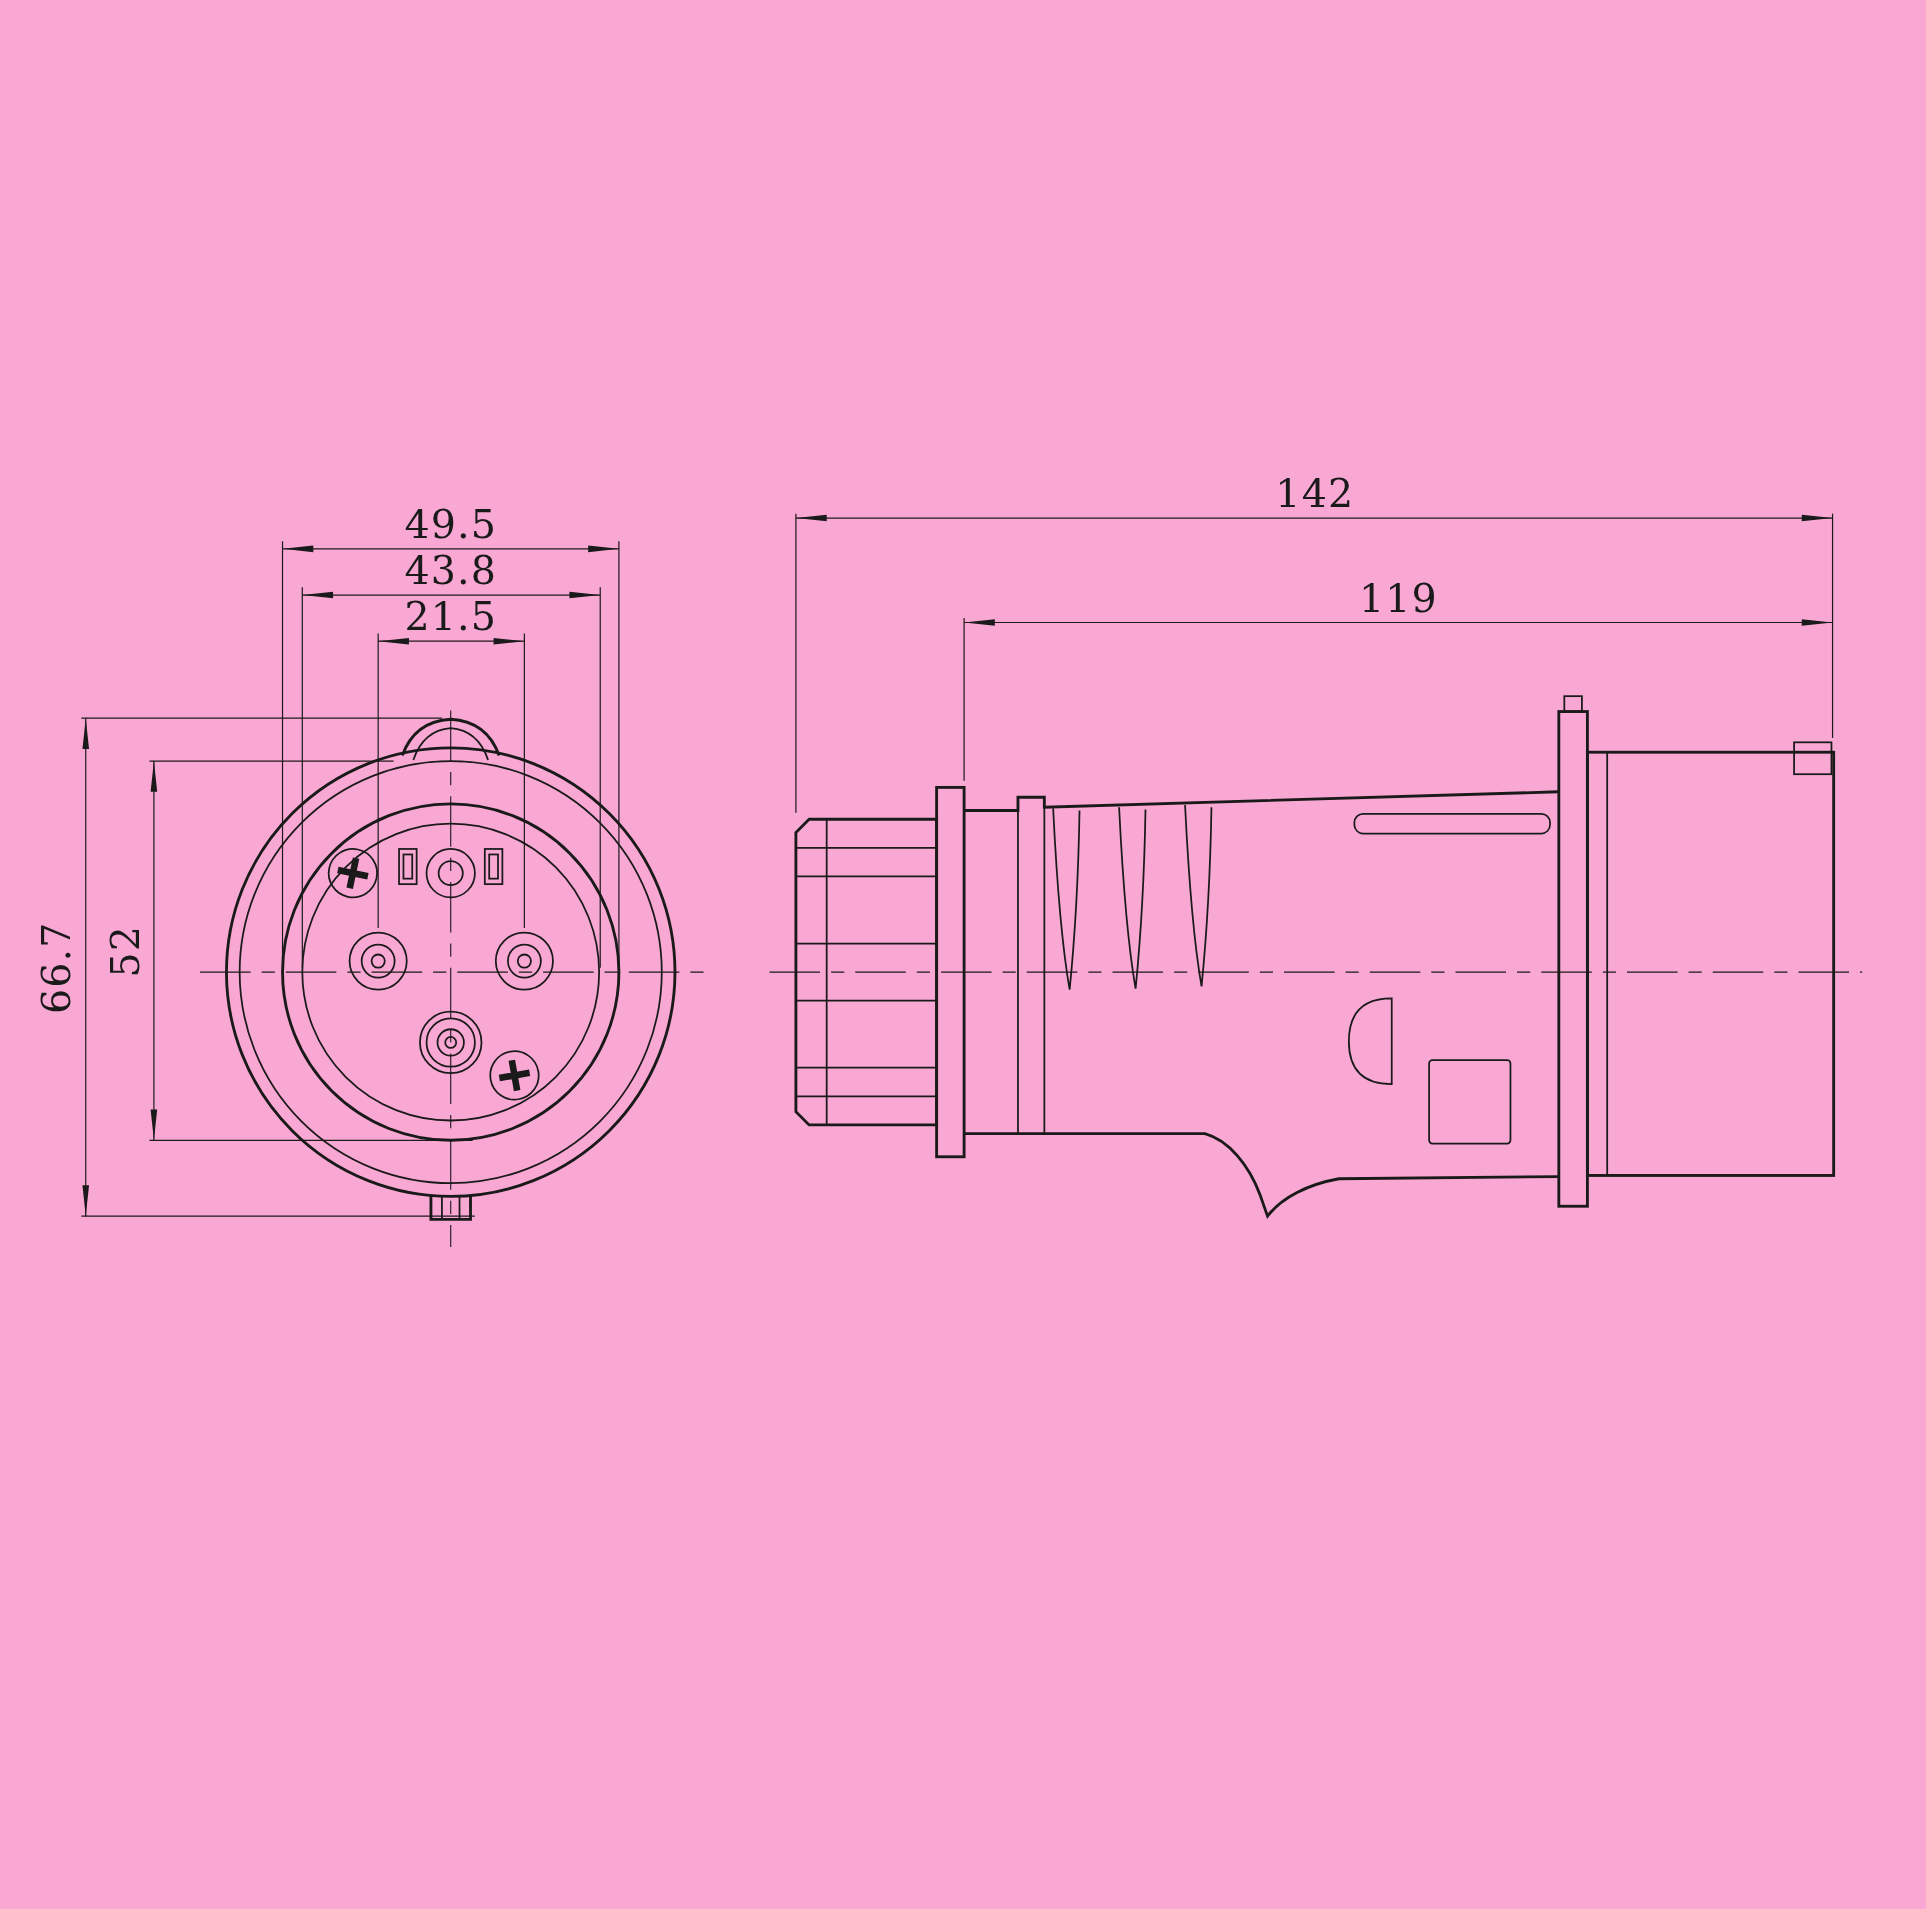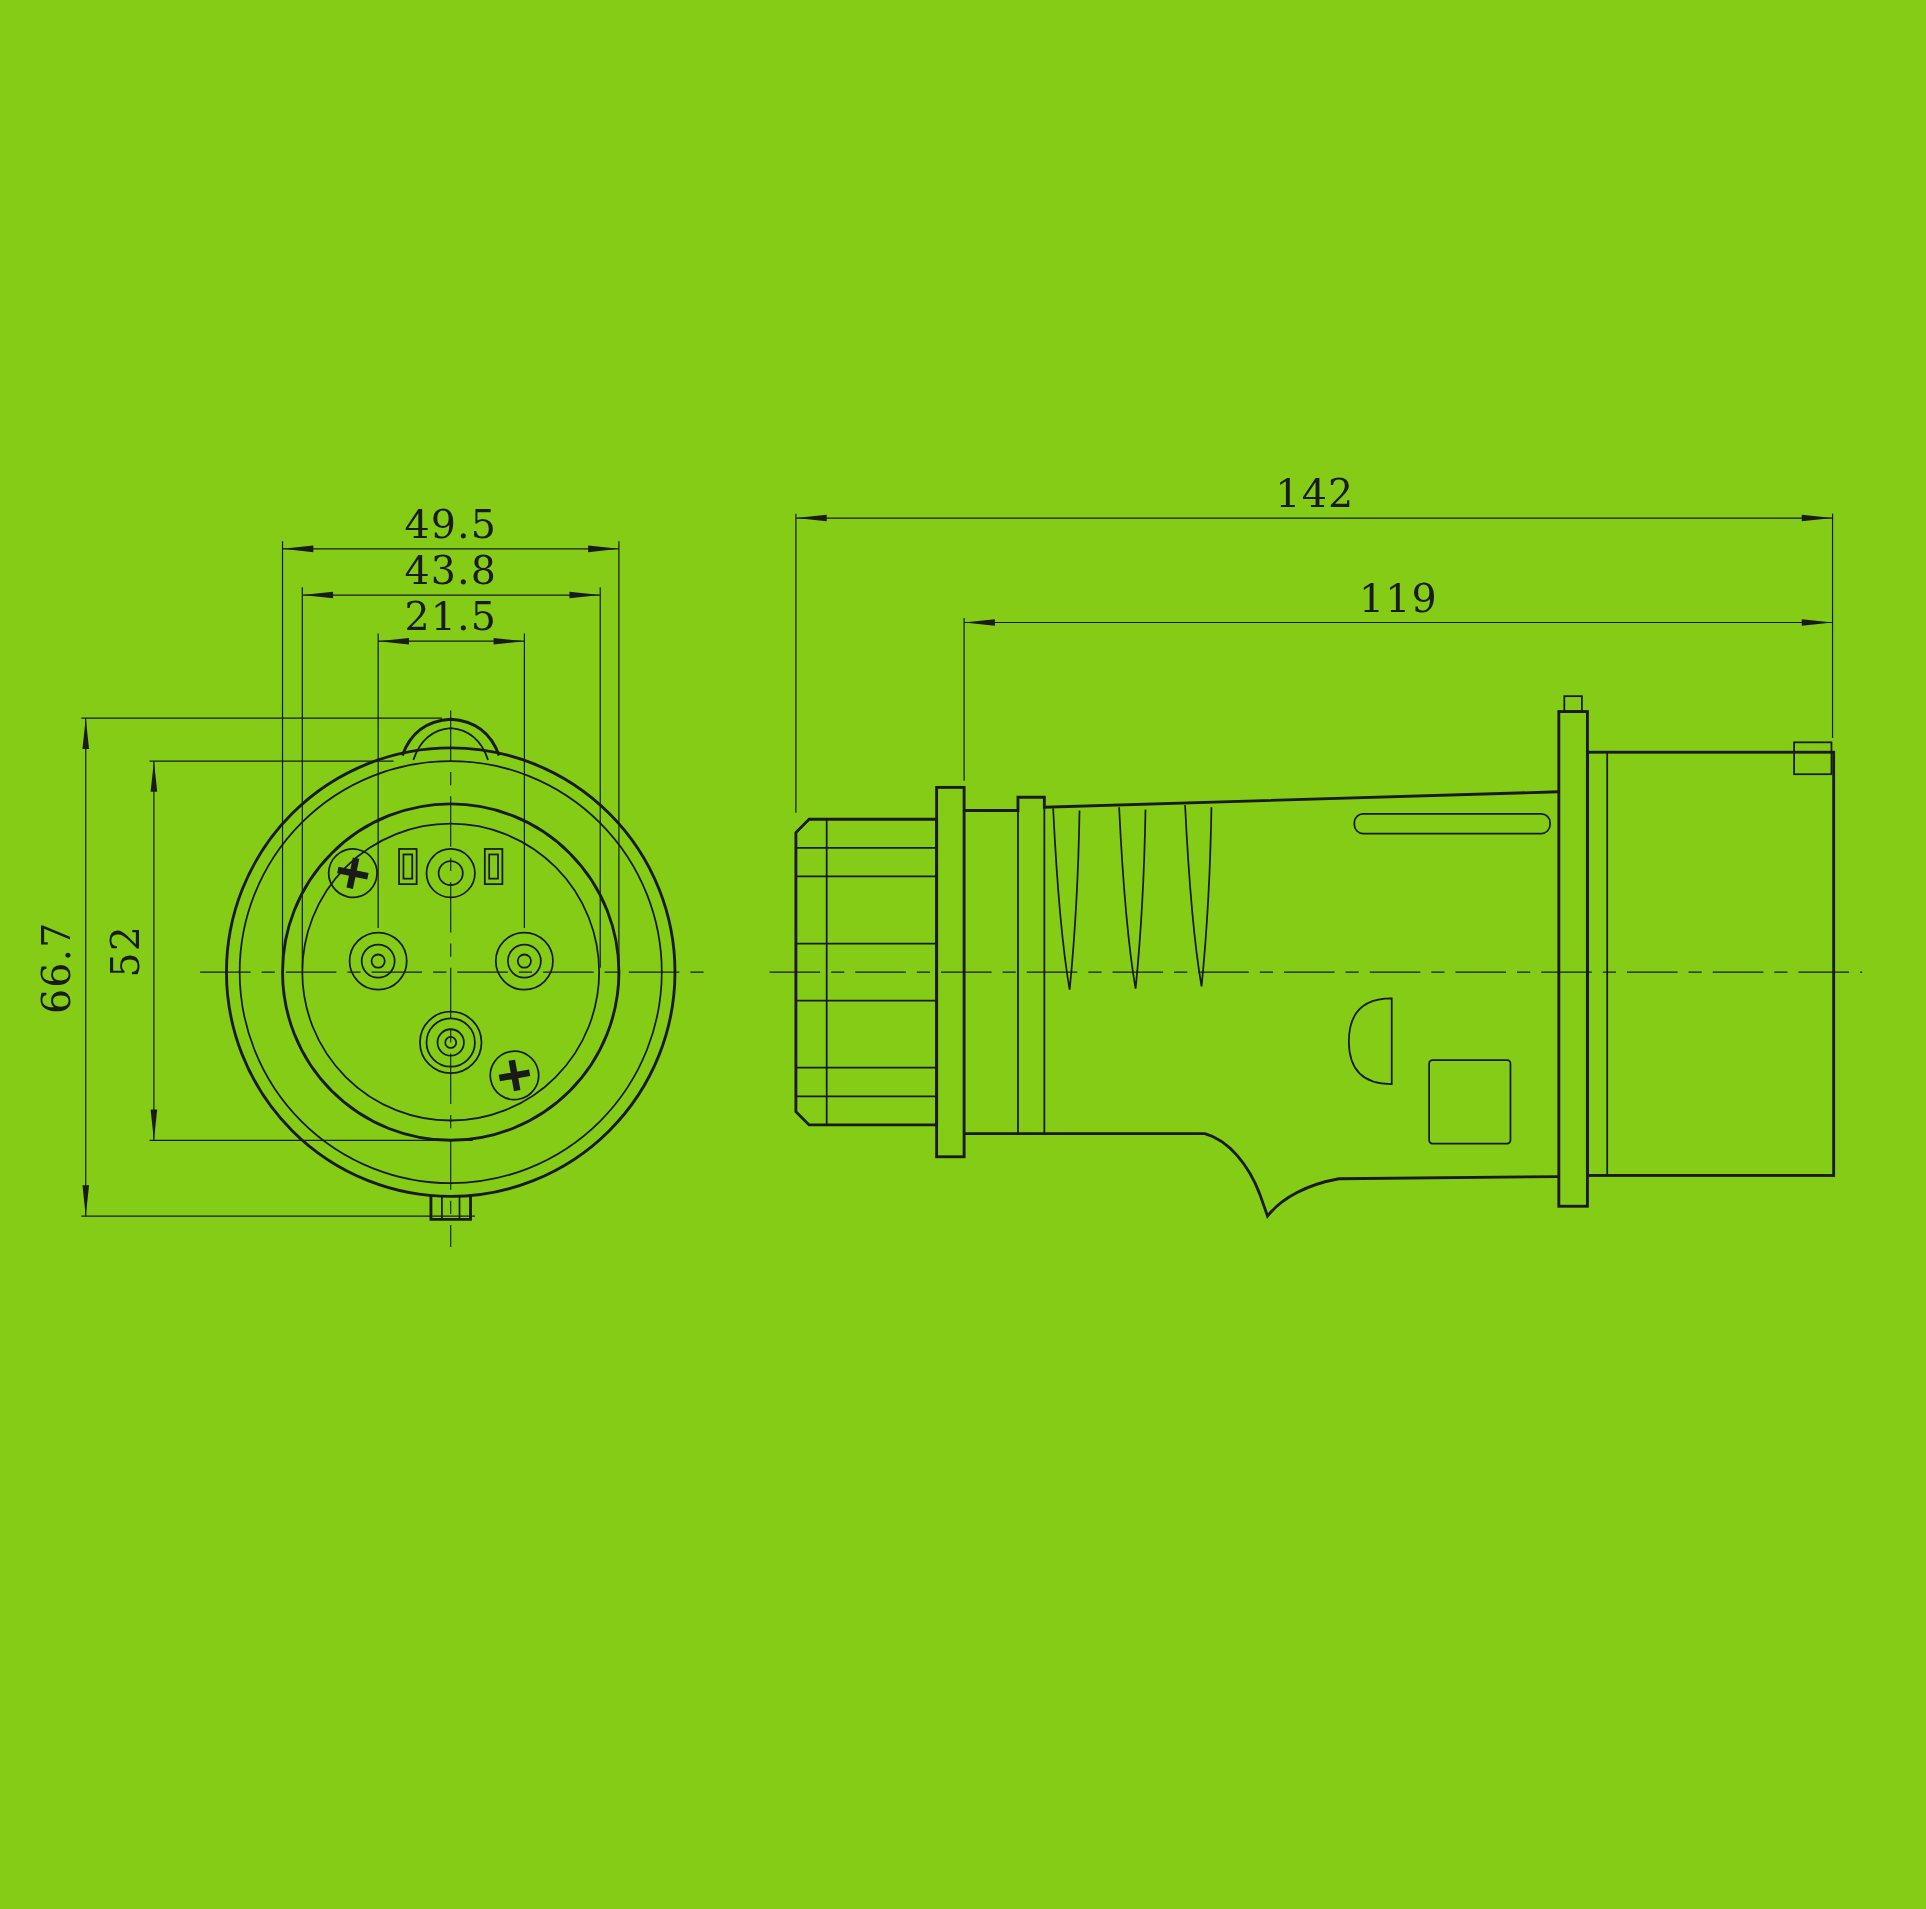--- a/index.html
+++ b/index.html
@@ -7,21 +7,21 @@
     padding: 0;
     height: 100%;
     background: #ffffff;
   }
   .wrap {
     width: 100%;
     height: 100vh;
     display: flex;
     align-items: center;
     justify-content: center;
-    background: #84cc16;
+    background: #f9a8d4;
   }
   svg { width: 100%; height: 100%; display: block; }
 
   
   .ol  { fill: none; stroke: #1a1a1a; stroke-width: 2.6; }   
   .md  { fill: none; stroke: #1a1a1a; stroke-width: 1.6; }   
   .dim { fill: none; stroke: #1a1a1a; stroke-width: 1.1; }   
   .cl  { fill: none; stroke: #1a1a1a; stroke-width: 1.0;
          stroke-dasharray: 46 10 12 10; }                    
   .cross { fill: none; stroke: #1a1a1a; stroke-width: 6; }   

